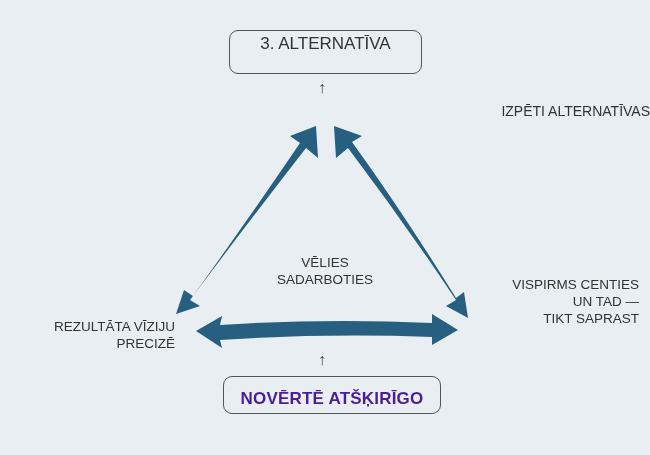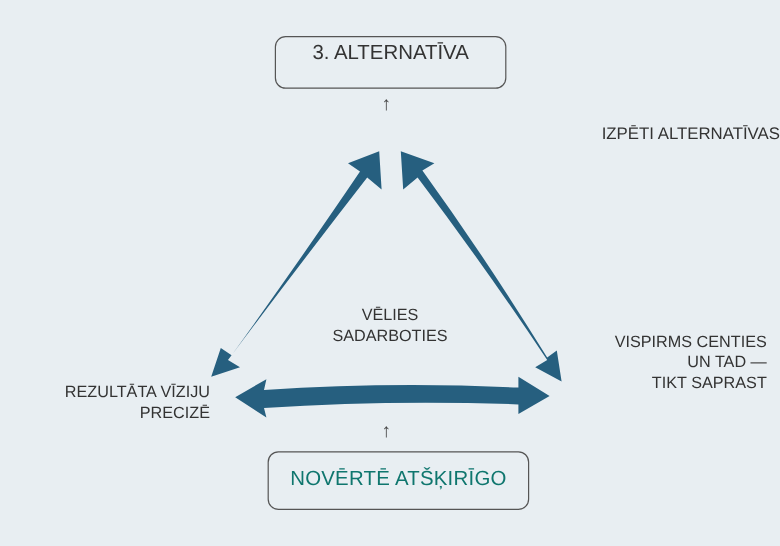--- a/index.html
+++ b/index.html
@@ -18,23 +18,23 @@
     background: #e8eef2;
     text-align: center;
     box-sizing: border-box;
   }
   .top-box {
     left: 229px; top: 30px; width: 193px; height: 44px;
     font-size: 17px; line-height: 16px; padding-top: 5px;
     color: #333;
   }
   .bottom-box {
-    left: 223px; top: 376px; width: 218px; height: 49px;
-    font-size: 17px; font-weight: normal; line-height: 43px;
-    color: #0f766e; letter-spacing: 0.2px;
+    left: 223px; top: 376px; width: 218px; height: 38px;
+    font-size: 17px; font-weight: bold; line-height: 43px;
+    color: #4c1d95; letter-spacing: 0.2px;
   }
   .label {
     position: absolute; font-size: 13.5px; line-height: 17px; color: #333;
   }
   .arrow-up {
     position: absolute; font-size: 16px; line-height: 16px; color: #444;
   }
   svg.arrows { position: absolute; left: 0; top: 0; }
 </style>
 </head>

